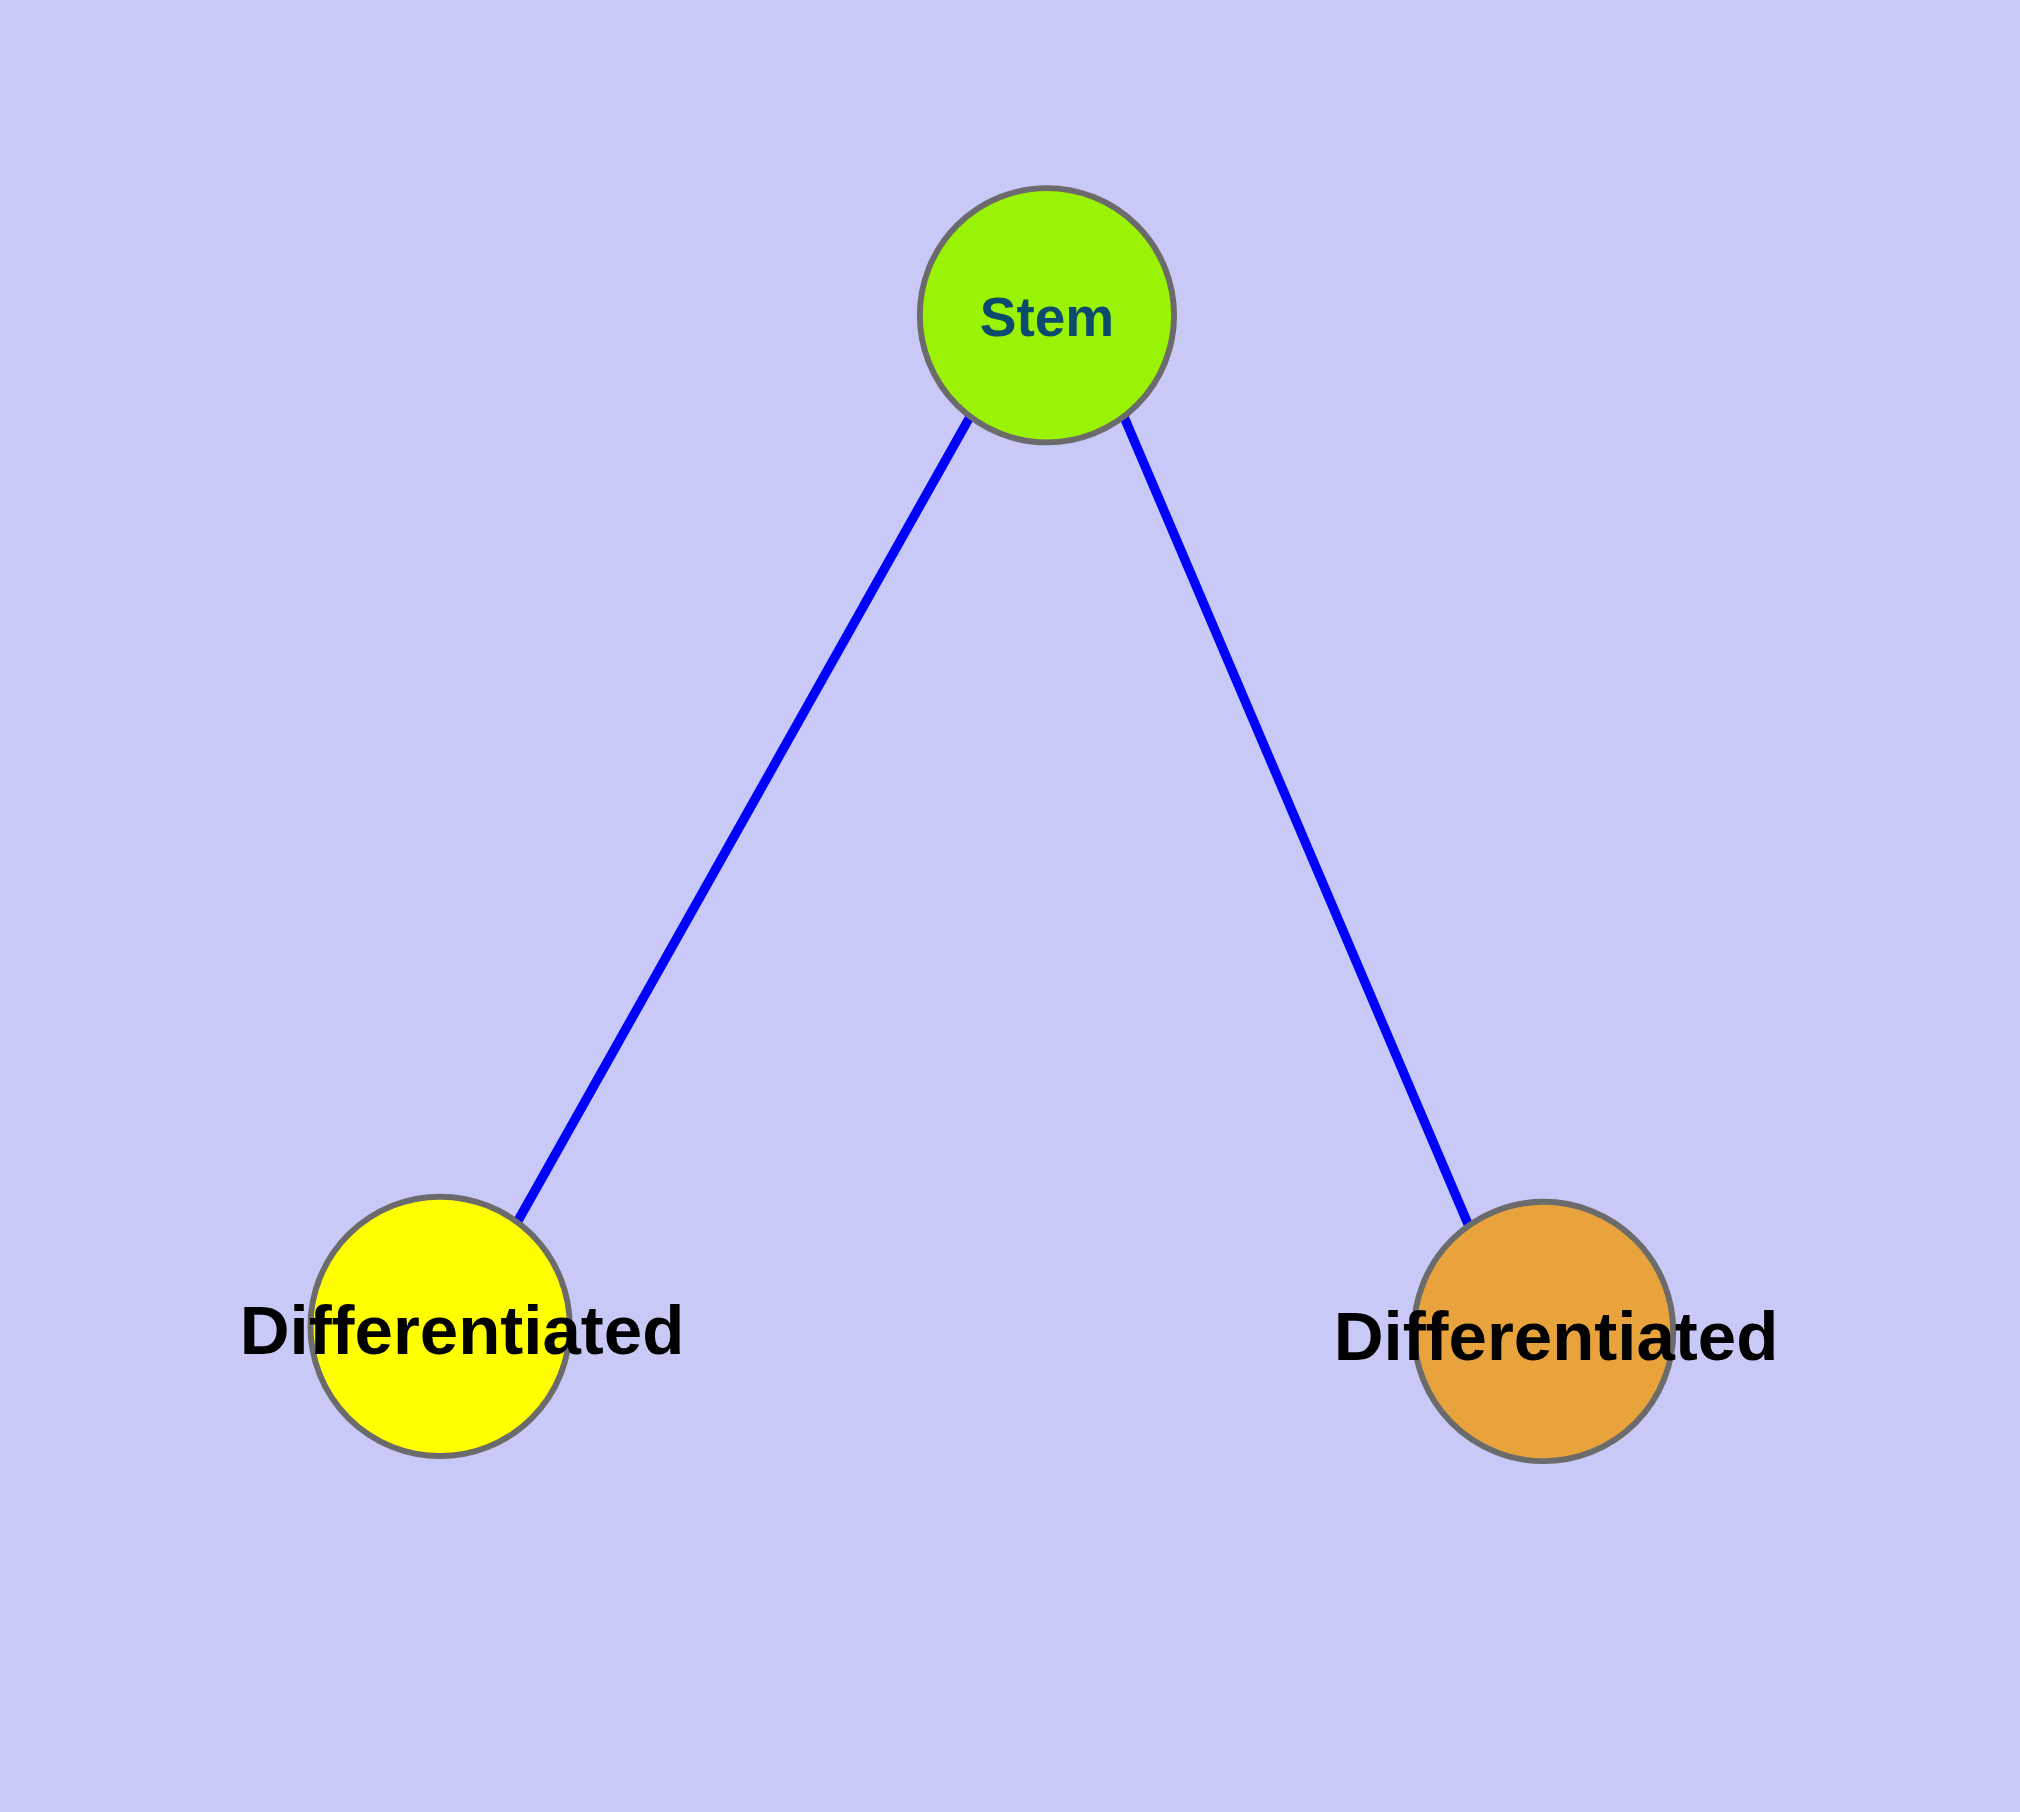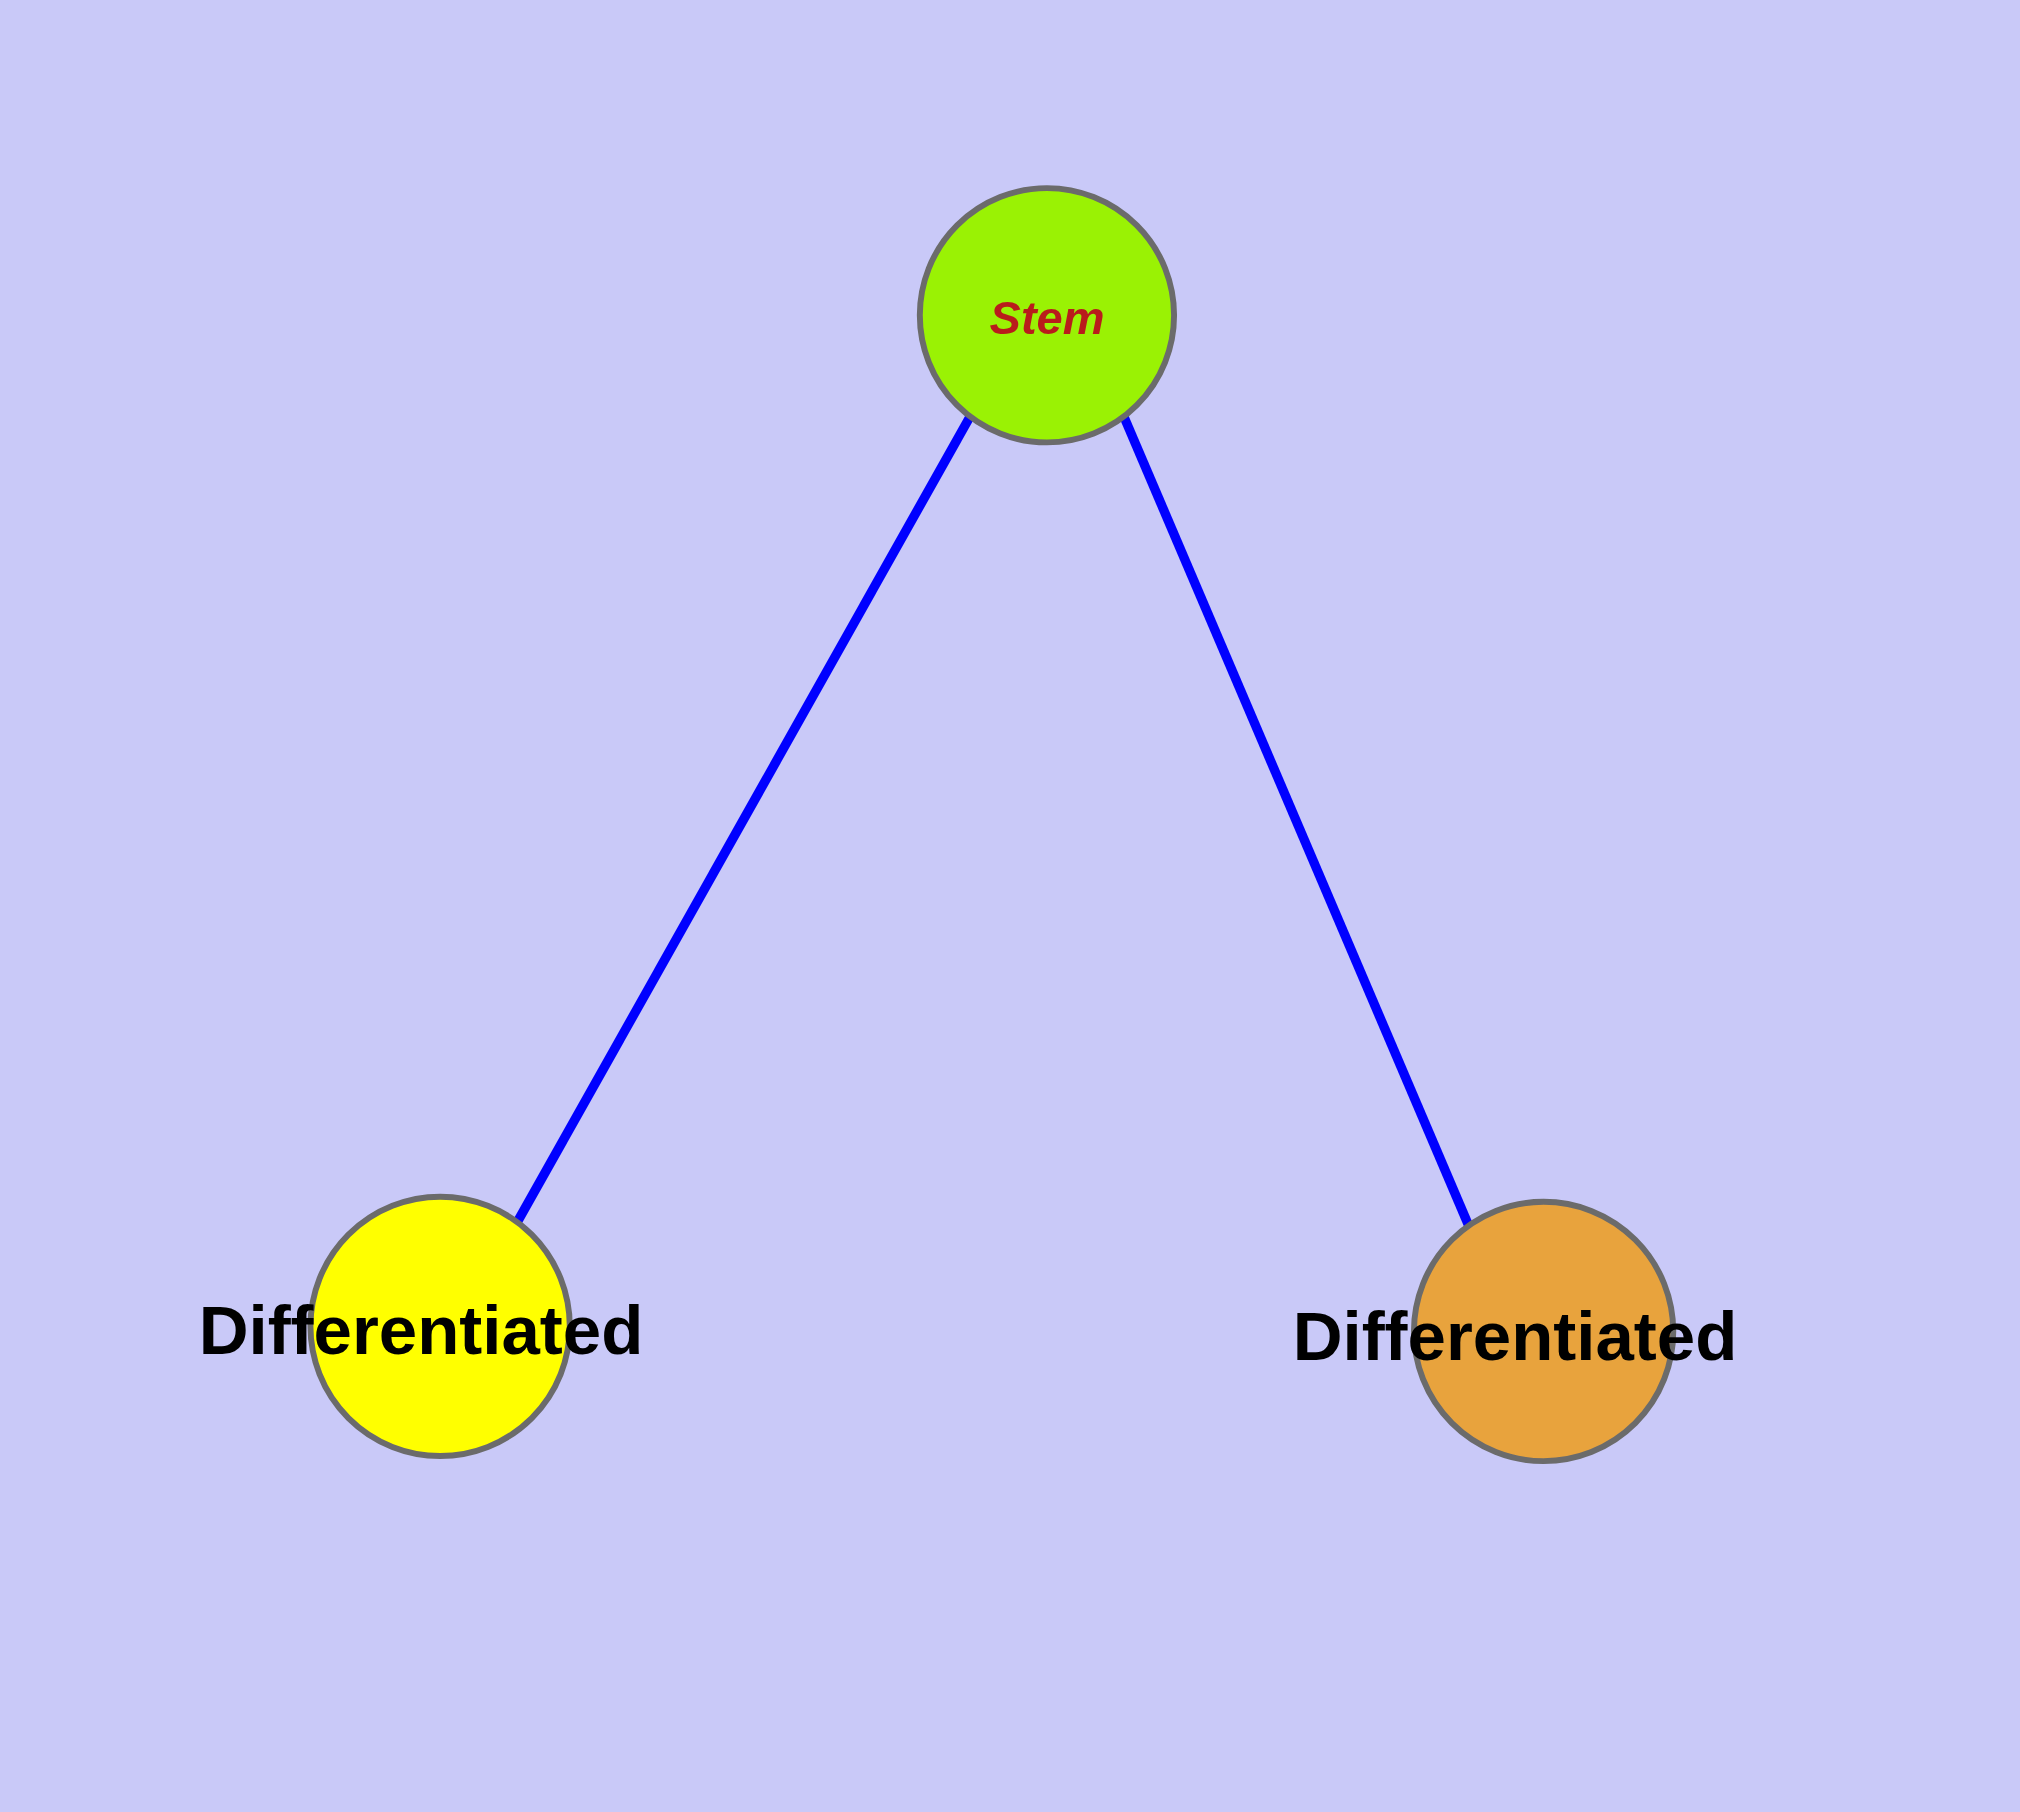--- a/index.html
+++ b/index.html
@@ -32,37 +32,38 @@
     white-space: pre;
     line-height: 1.27;
     pointer-events: none;
     -webkit-font-smoothing: antialiased;
   }
   .node-label.single {
     font-size: 69px;
   }
   .node-label.double {
     font-size: 69px;
+    margin-left: 41px;
   }
 </style>
 </head>
 <body>
 
 <div id="stage" style="width: 2021px; height: 1812px; background: rgb(201, 201, 248);">
   <svg id="graph-canvas" viewBox="0 0 2384 2138" xmlns="http://www.w3.org/2000/svg" style="width: 2021px; height: 1812px;">
     <rect id="bg-rect" x="0" y="0" width="2384" height="2138" fill="#c9c9f8"></rect>
     <g id="edge-layer">
         <line x1="1144" y1="492" x2="610" y2="1442" stroke="#0000ff" stroke-width="11" stroke-linecap="butt"></line>
         <line x1="1326" y1="492" x2="1733" y2="1447" stroke="#0000ff" stroke-width="11" stroke-linecap="butt"></line>
       </g>
     <g id="node-layer">
         <circle cx="1235" cy="372" r="150" fill="#9af204" stroke="#6b6b6b" stroke-width="7"></circle>
         <circle cx="519" cy="1565" r="153" fill="#ffff00" stroke="#6b6b6b" stroke-width="7"></circle>
         <circle cx="1821" cy="1571" r="153" fill="#e8a33d" stroke="#6b6b6b" stroke-width="7"></circle>
       </g>
   </svg>
   <div id="label-layer">
-      <div class="node-label single" style="left: 1047px; top: 318px; font-size: 47px; color: #b91c1c; font-style: italic;"><div>Stem</div></div>
+      <div class="node-label single" style="left: 1047px; top: 318px; font-size: 55px; color: #0c4a6e;"><div>Stem</div></div>
       <div class="node-label double" style="left: 421px; top: 1331px; font-size: 69px; color: rgb(0, 0, 0);"><div>Differentiated</div></div>
       <div class="node-label double" style="left: 1515px; top: 1337px; font-size: 69px; color: rgb(0, 0, 0);"><div>Differentiated</div></div>
     </div>
 </div>
 
 
 </body></html>

